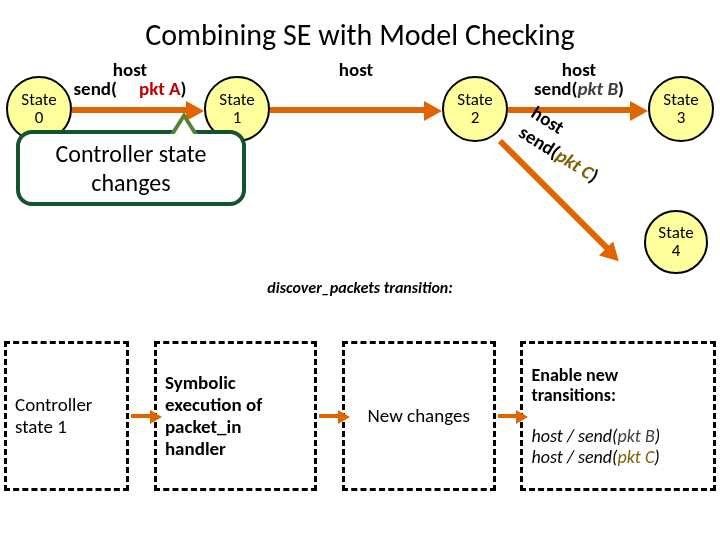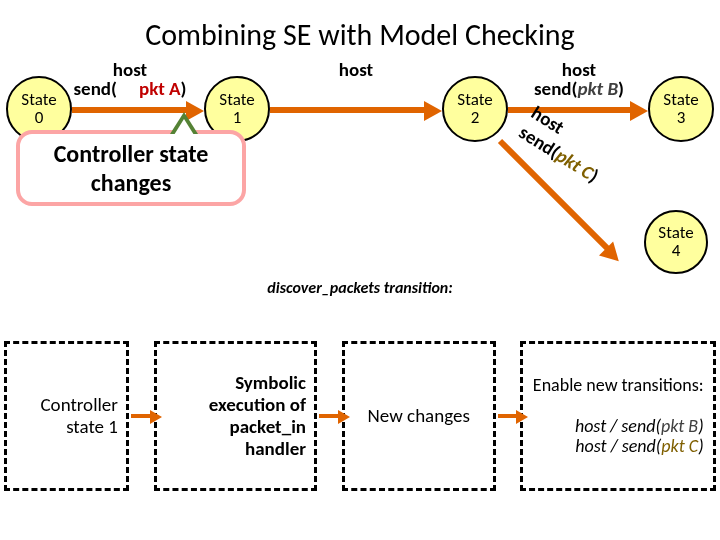--- a/index.html
+++ b/index.html
@@ -25,33 +25,33 @@
   .l12 { left: 270px; top: -2px; width: 172px; }
   .l23 { left: 510px; top: -2px; width: 138px; }
   .pktA { color: #c00000; margin-left: 22px; }
   .pktB { color: #404040; font-style: italic; }
   .pktC { color: #7f5f00; font-style: italic; }
 
   .diag-label { position: absolute; left: 515px; top: 78px; width: 160px; font-size: 19px; font-weight: 700; transform: rotate(32deg); }
   .arrow-diag { position: absolute; left: 500px; top: 76px; width: 155px; height: 0; border-top: 6px solid #e06400; transform: rotate(45deg); transform-origin: left center; }
   .arrow-diag::after { content:""; position:absolute; right:-14px; top:-12px; border-left:18px solid #e06400; border-top:10px solid transparent; border-bottom:10px solid transparent; }
 
-  .callout { position: absolute; left: 16px; top: 130px; width: 230px; height: 76px; border: 4px solid #fca5a5; border-radius: 16px; background: #fff; display:flex; align-items:center; justify-content:center; text-align:center; font-size: 24px; font-weight: bold; }
+  .callout { position: absolute; left: 16px; top: 130px; width: 230px; height: 76px; border: 4px solid #14532d; border-radius: 16px; background: #fff; display:flex; align-items:center; justify-content:center; text-align:center; font-size: 24px; }
   .callout::before { content:""; position:absolute; top:-22px; left:150px; width:0; height:0; border-left:14px solid transparent; border-right:14px solid transparent; border-bottom:22px solid #548235; }
   .callout::after { content:""; position:absolute; top:-15px; left:154px; width:0; height:0; border-left:10px solid transparent; border-right:10px solid transparent; border-bottom:16px solid #fff; }
 
   .subtitle { position: absolute; top: 278px; width: 720px; text-align: center; font-size: 16px; font-weight: 700; font-style: italic; }
 
   .dashrow { position: absolute; top: 316px; left: 4px; width: 712px; height: 200px; display: flex; align-items: center; gap: 0; }
-  .dashbox { border: 3px dashed #000; height: 150px; display: flex; align-items: center; justify-content: center; text-align: right; font-size: 19px; padding: 6px 8px; line-height: 1.15; }
+  .dashbox { border: 3px dashed #000; height: 150px; display: flex; align-items: center; justify-content: center; text-align: left; font-size: 19px; padding: 6px 8px; line-height: 1.15; }
   .db1 { width: 130px; }
   .db2 { width: 170px; font-weight: 700; }
   .db3 { width: 160px; }
   .db4 { width: 204px; font-size: 18px; }
-  .db4 .hdr { font-weight: 400; display:block; margin-bottom: 20px; }
+  .db4 .hdr { font-weight: 700; display:block; margin-bottom: 20px; }
   .db4 .line { display:block; font-style: italic; }
 
   .small-arrow { width: 22px; height: 0; border-top: 4px solid #e06400; position: relative; margin: 0 2px; }
   .small-arrow::after { content:""; position:absolute; right:-10px; top:-8px; border-left:12px solid #e06400; border-top:7px solid transparent; border-bottom:7px solid transparent; }
 </style>
 </head>
 <body>
 
 <div class="title">Combining SE with Model Checking</div>
 

